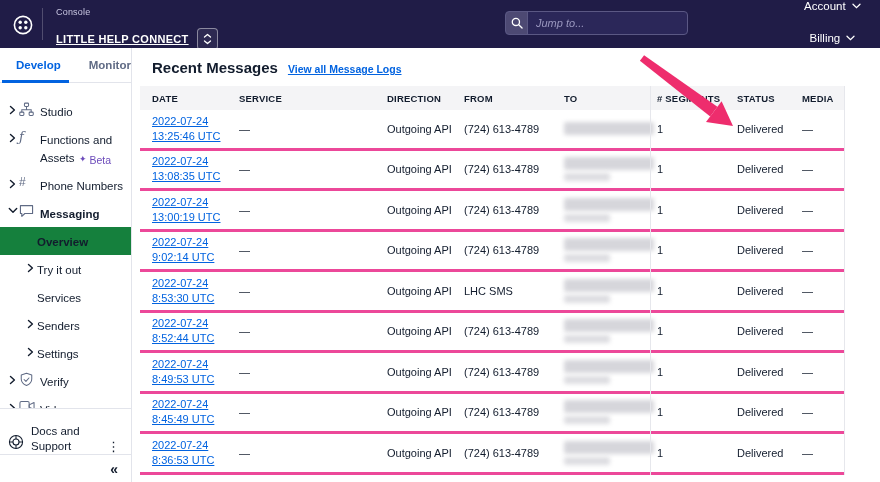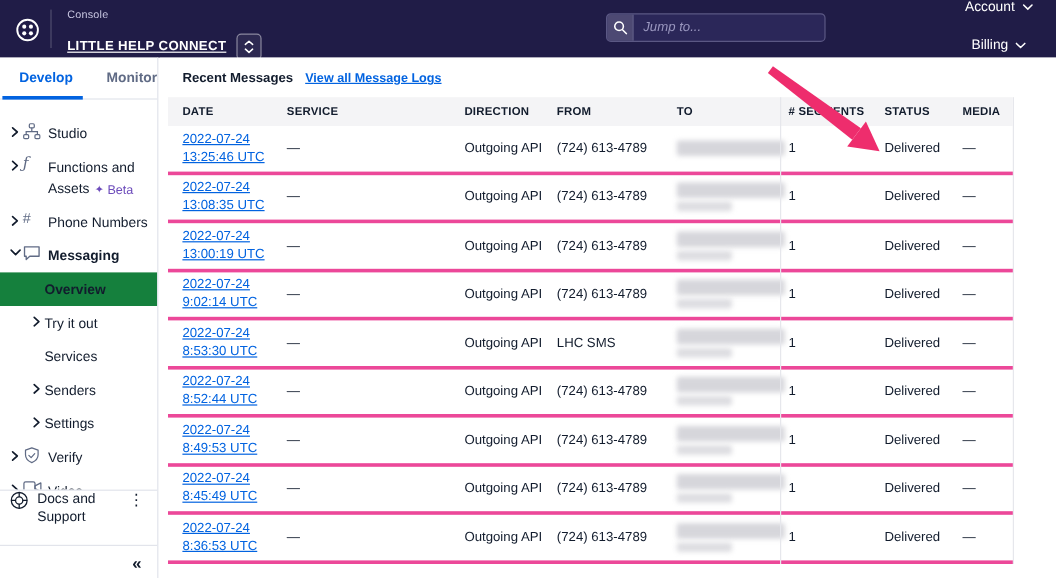--- a/index.html
+++ b/index.html
@@ -45,30 +45,30 @@
   .nav-item.sub { padding-left:24px; }
   .nav-item.selected { background:#15803d; }
   .nav-item.bold .nlabel { font-weight:bold; }
   .chev { width:13px; flex:none; display:flex; justify-content:center; margin-top:3px; }
   .nicon { width:21px; flex:none; display:flex; margin-top:0; }
   .nlabel { flex:1; font-size:11.5px; line-height:15px; color:#121c2d; }
   .nbadge { display:none; align-items:center; gap:3px; margin-top:3px; color:#6d4cbb; font-size:10.5px; }
   .sparkle { font-size:9px; line-height:1; }
   .side-footer { flex:none; }
   .sf-divider { border-top:1px solid #e2e4eb; }
-  .docs-row { height:45px; display:flex; align-items:flex-start; padding:0 8px; cursor:pointer; }
+  .docs-row { height:45px; display:flex; align-items:flex-end; padding:0 8px; cursor:pointer; }
   .docs-row .nlabel { margin-left:7px; }
   .kebab { margin-left:auto; font-size:13px; color:#121c2d; cursor:pointer; padding:0 3px; }
   .collapse-row { height:27px; display:flex; align-items:center; justify-content:flex-end; padding-right:13px; }
   .collapse-glyph { font-size:14px; font-weight:bold; color:#121c2d; cursor:pointer; }
 
   
   .main { position:absolute; left:133px; top:48px; width:747px; height:434px; background:#fff; }
   .main-head { padding:11px 0 0 19px; display:flex; align-items:baseline; gap:10px; }
-  .page-title { font-size:11px; font-weight:bold; color:#121c2d; }
+  .page-title { font-size:15px; font-weight:bold; color:#121c2d; }
   .view-all { font-size:10.5px; font-weight:bold; color:#0263e0; text-decoration:underline; cursor:pointer; }
   .msg-table { position:relative; margin:10px 0 0 7px; width:705px; border-right:1px solid #e6e7ec; }
   .tgrid { display:grid; grid-template-columns:97px 148px 77px 100px 93px 80px 65px 45px; align-items:center; }
   .thead { background:#f4f4f6; height:24px; }
   .thead .cell { font-size:9.5px; font-weight:bold; letter-spacing:.2px; color:#121c2d; }
   .trow { height:40.5px; border-bottom:3px solid #ec4899; }
   .cell { padding-left:2px; font-size:11px; color:#121c2d; }
   .cell.c-date { padding-left:12px; }
   .date-link { display:block; font-size:11px; color:#0263e0; text-decoration:underline; line-height:15px; cursor:pointer; }
   .vline { position:absolute; left:510px; top:0; bottom:0; width:1px; background:#e6e7ec; }

